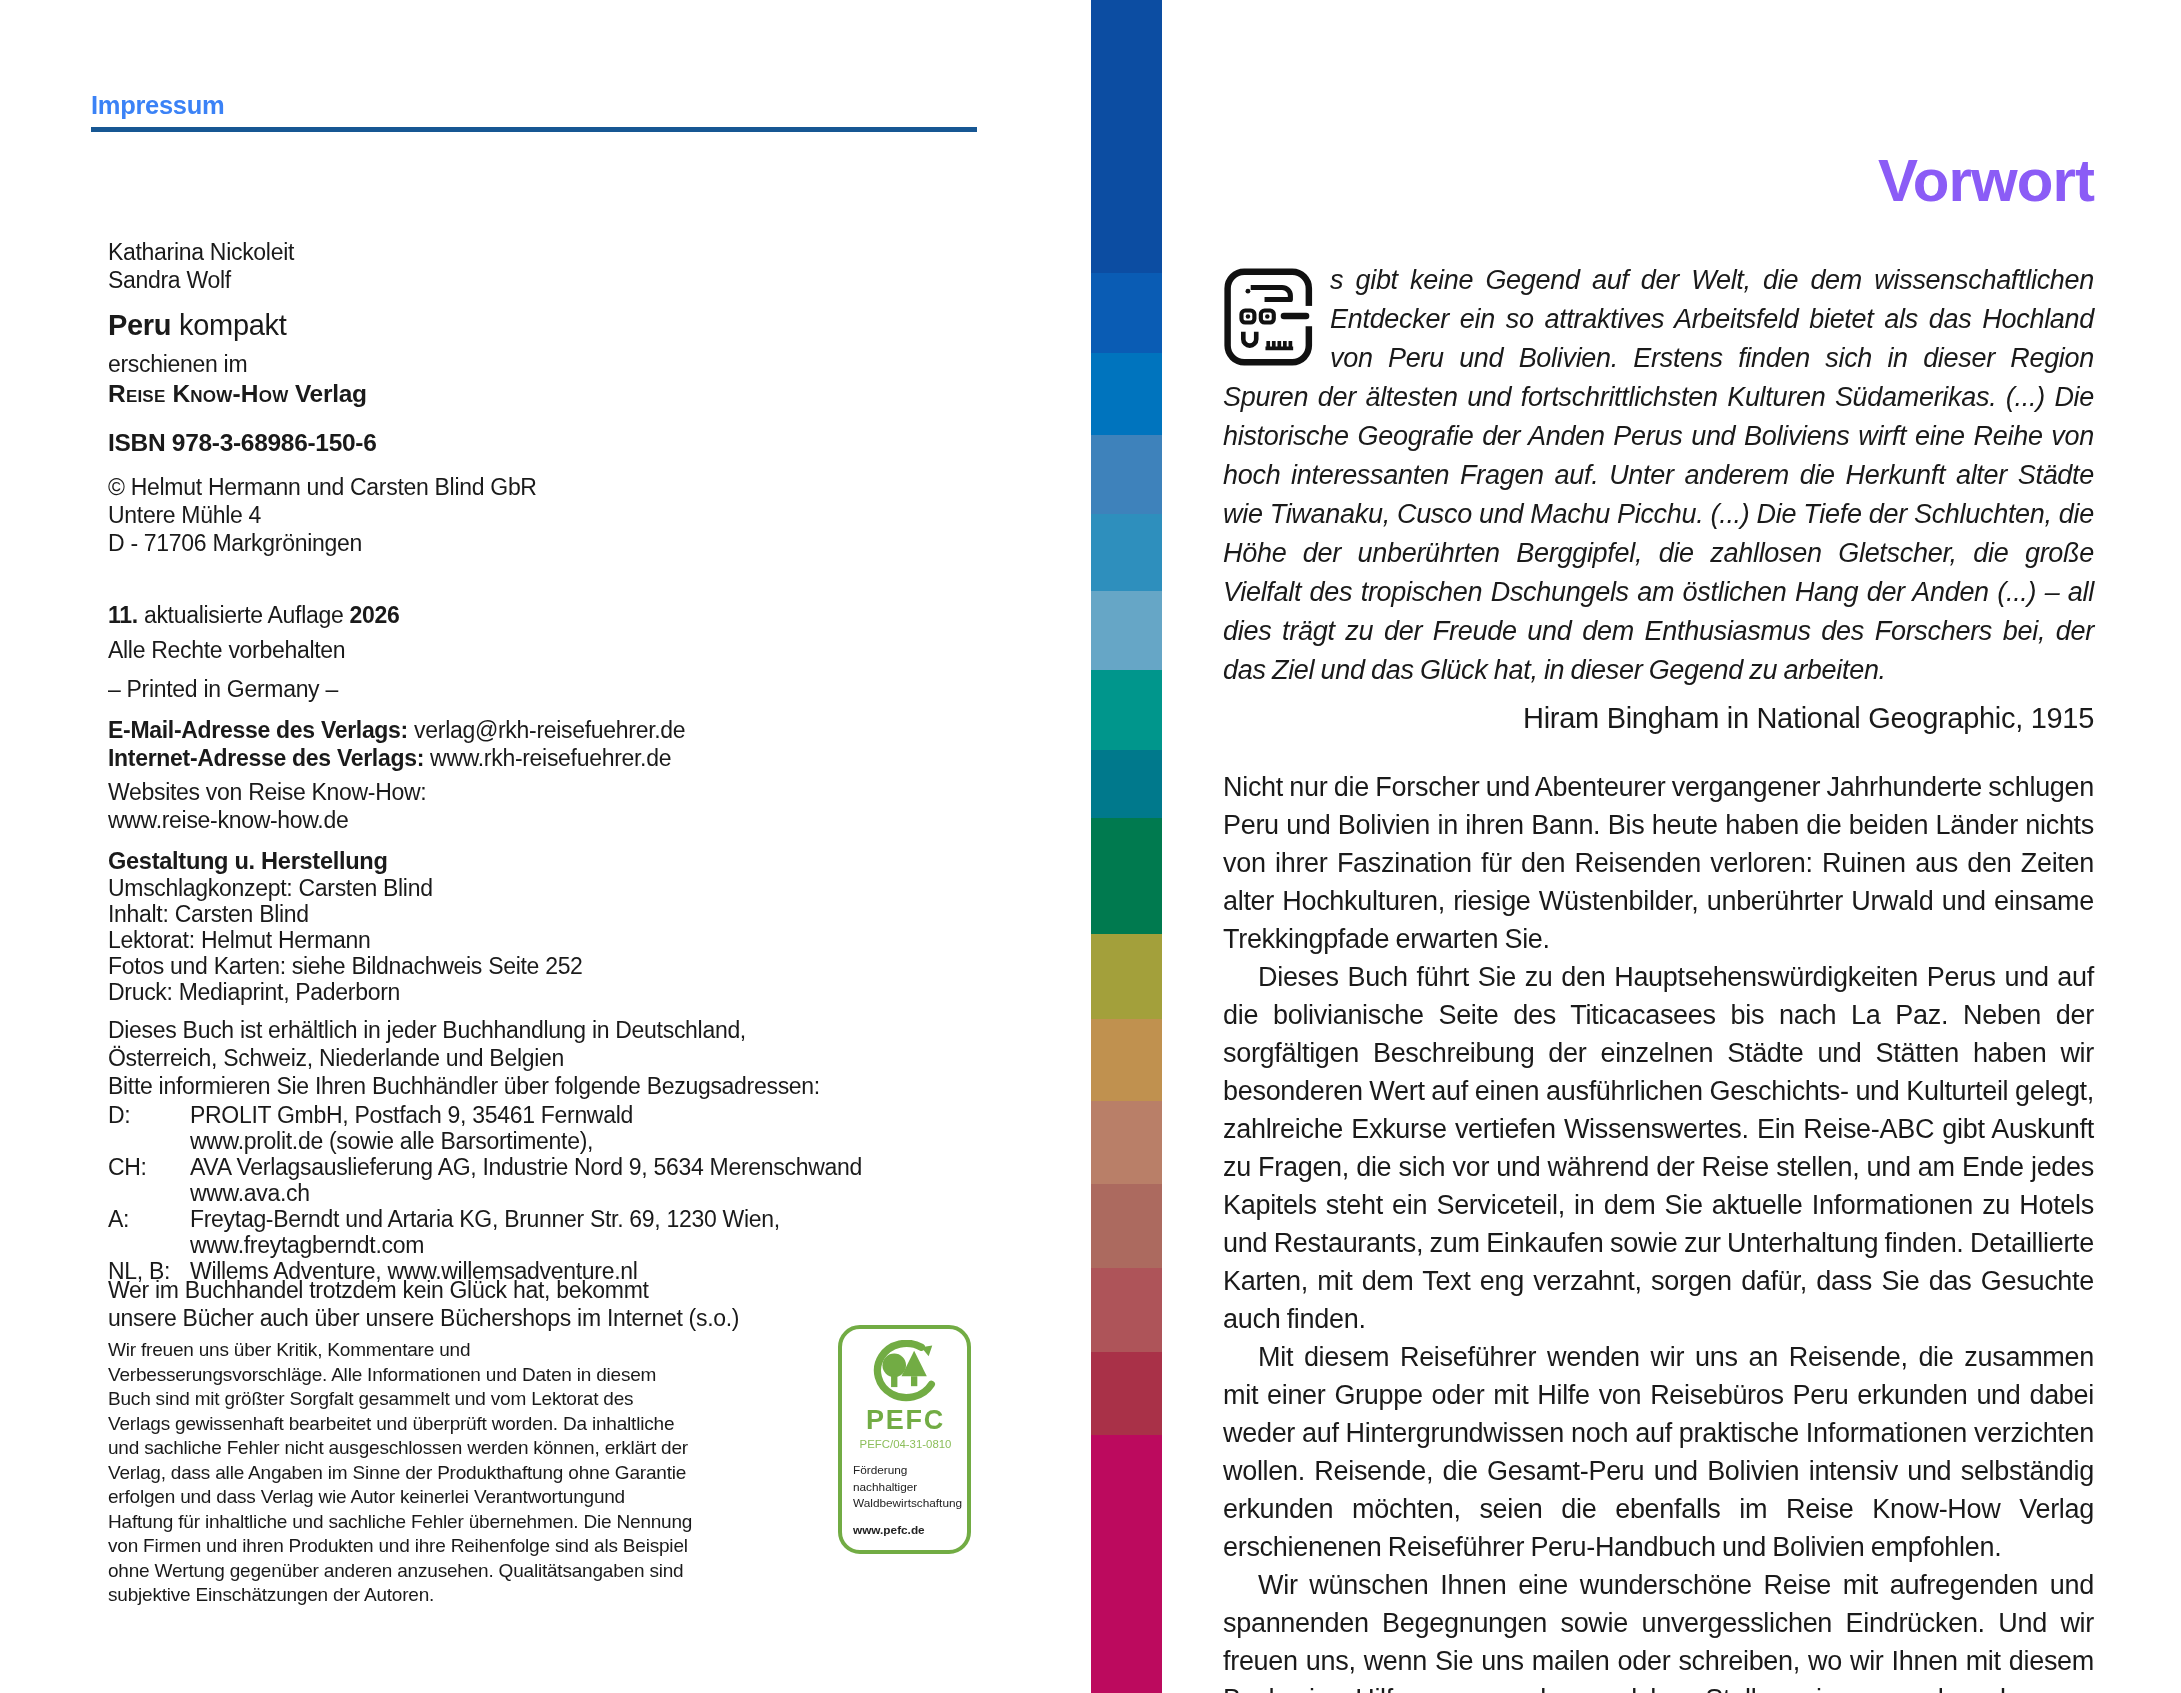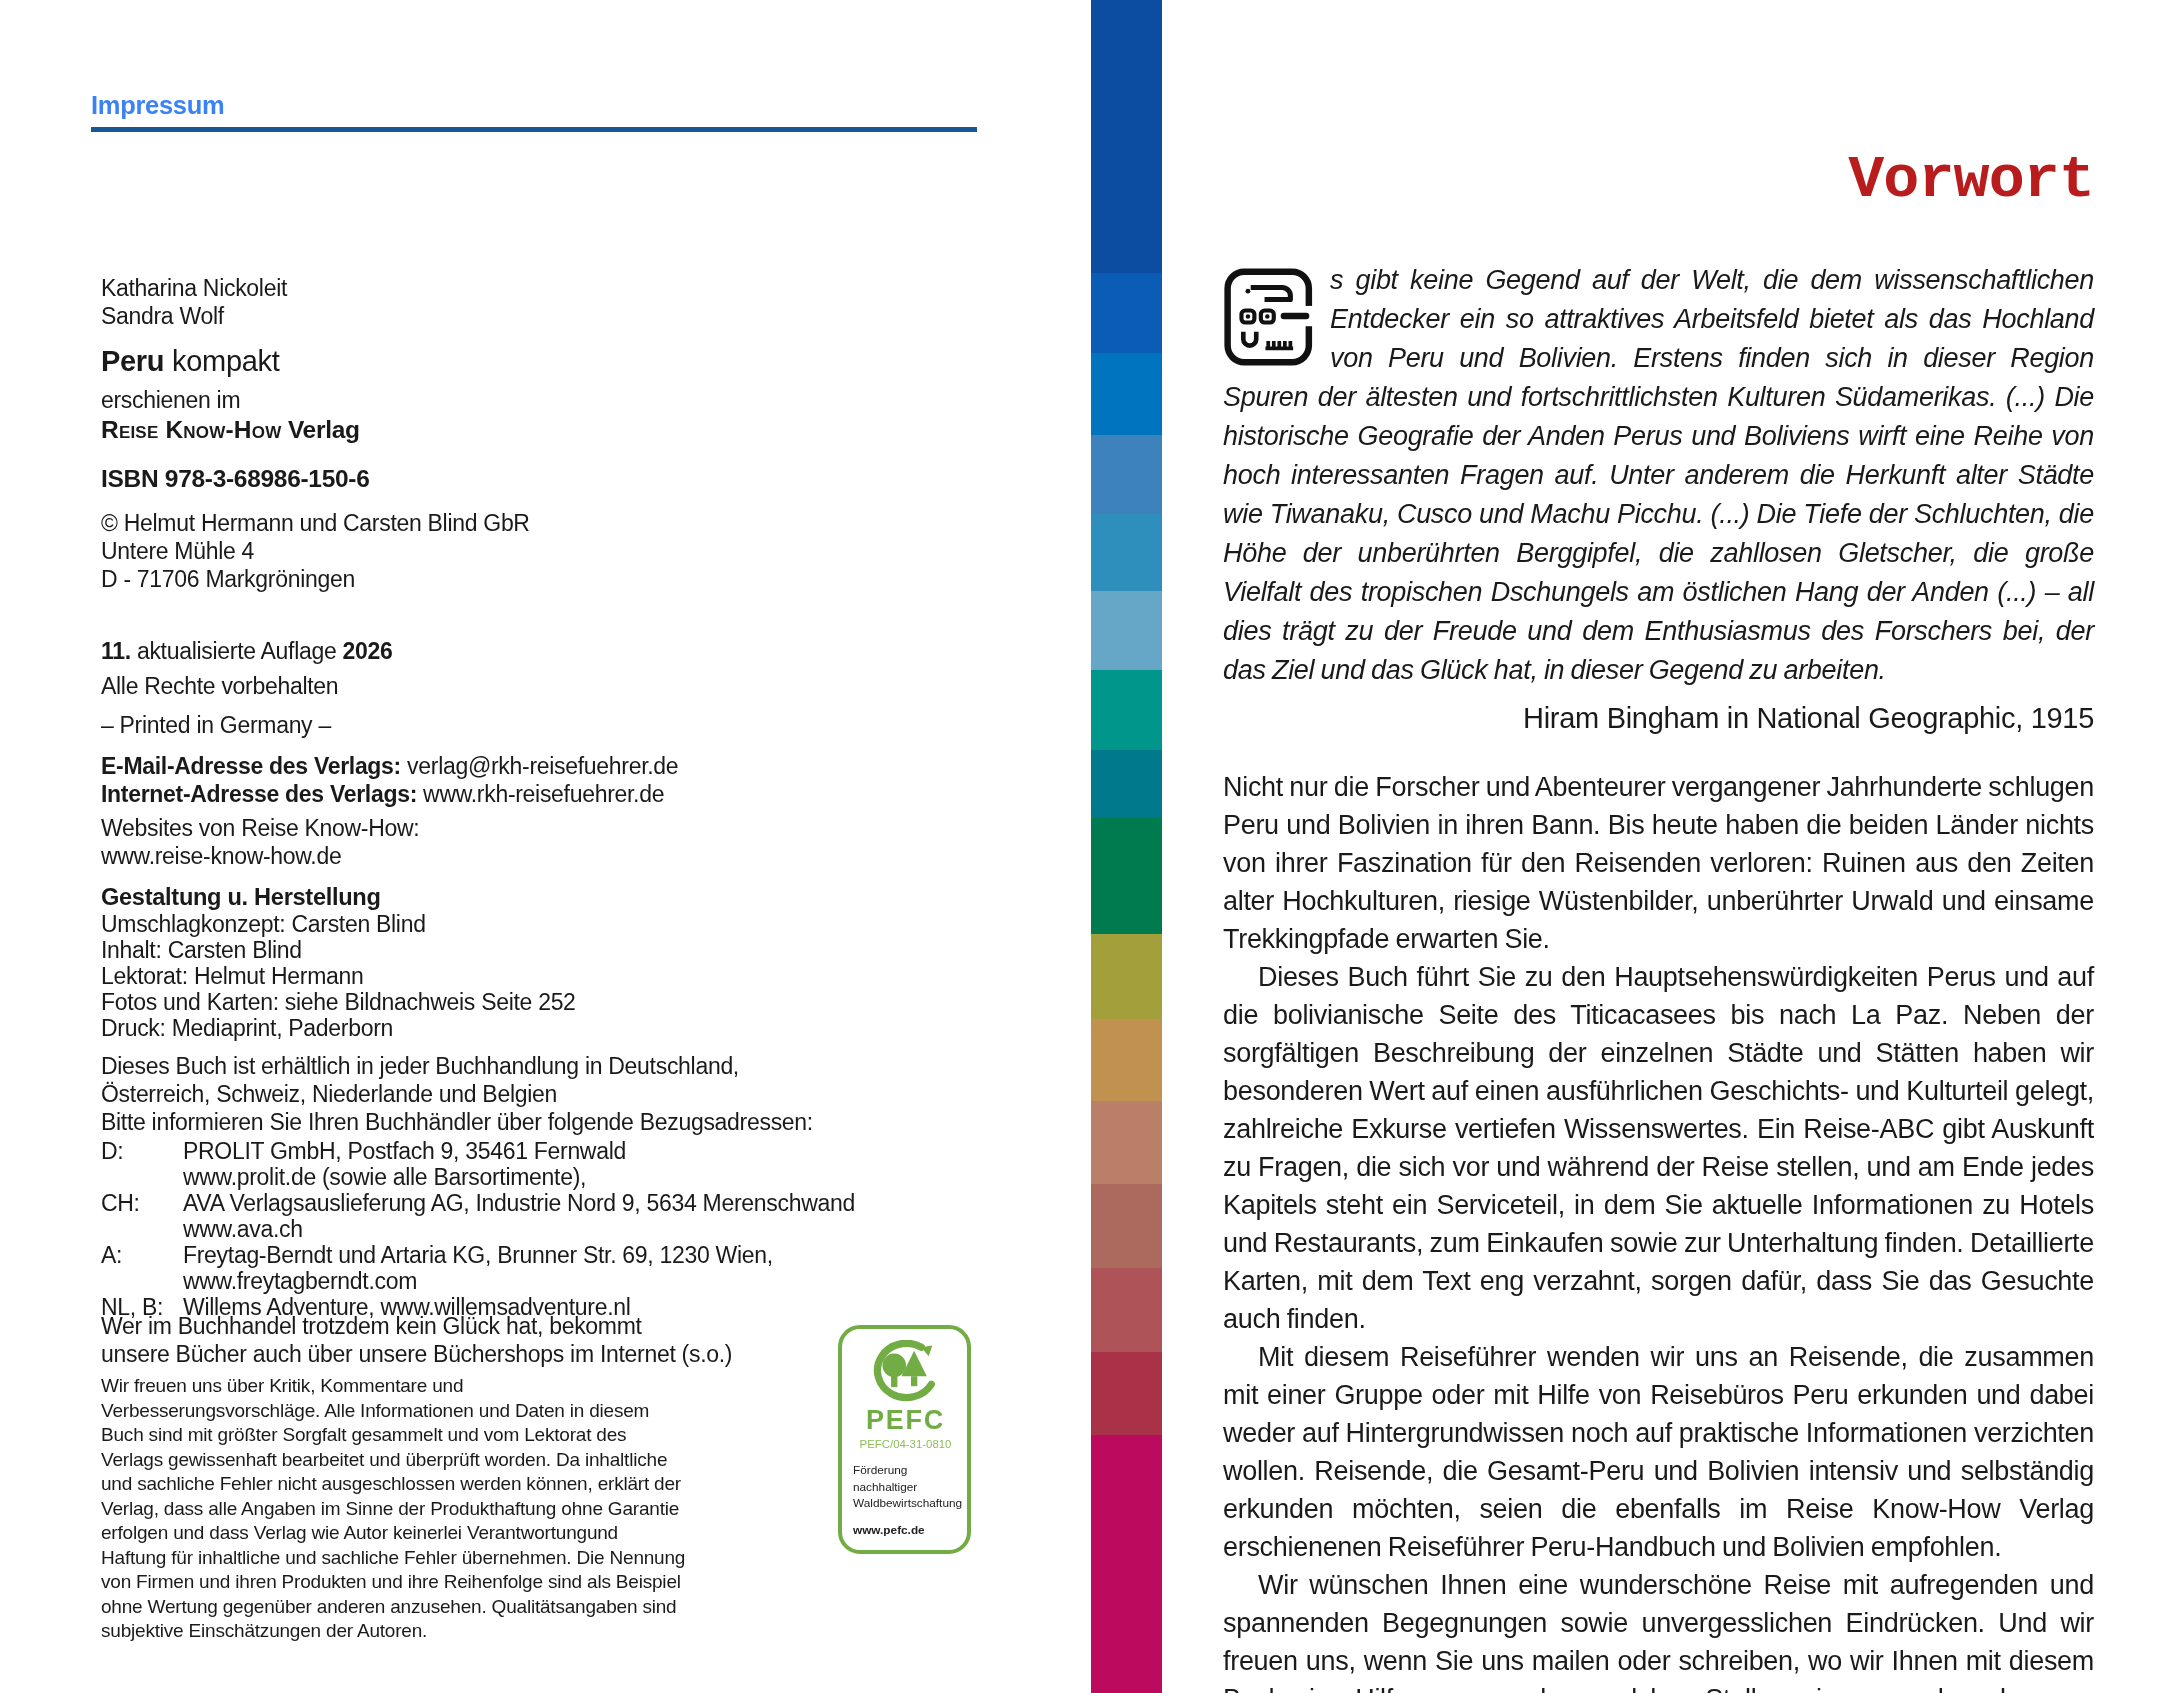--- a/index.html
+++ b/index.html
@@ -5,21 +5,21 @@
   html,body{margin:0;padding:0;background:#ffffff;}
   .page{
     position:relative;width:2182px;height:1694px;background:#ffffff;
     font-family:"Liberation Sans",sans-serif;color:#1a1a1a;overflow:hidden;
     letter-spacing:-0.3px;
   }
   
   .left-col{position:absolute;left:91px;top:91px;width:891px;}
   .imp-title{font-size:25.5px;font-weight:bold;color:#3b82f6;}
   .imp-rule{height:4.5px;width:886px;margin-top:7.3px;}
-  .blk{position:absolute;left:101px;margin-top:36px;}
+  .blk{position:absolute;left:108px;}
   .t25{font-size:23px;line-height:28px;}
   .t25 .b{font-weight:bold;text-align:right;}
   .booktitle{font-size:29px;}
   .booktitle .b{font-weight:bold;}
   .publisher{font-size:24.5px;font-weight:bold;}
   .sc{font-variant:small-caps;letter-spacing:0.2px;}
   .isbn{font-size:24.5px;font-weight:bold;}
   .prod-lines div{font-size:23px;line-height:26px;}
   .prod-head{font-size:23.6px;font-weight:bold;line-height:28px;}
   .avail div{font-size:23px;line-height:28px;}
@@ -186,21 +186,21 @@
       <div class="band" style="height: 85px; background: rgb(163, 160, 59);"></div>
       <div class="band" style="height: 82px; background: rgb(192, 145, 79);"></div>
       <div class="band" style="height: 83px; background: rgb(185, 127, 104);"></div>
       <div class="band" style="height: 84px; background: rgb(172, 106, 95);"></div>
       <div class="band" style="height: 84px; background: rgb(174, 84, 89);"></div>
       <div class="band" style="height: 83px; background: rgb(169, 49, 72);"></div>
       <div class="band" style="height: 259px; background: rgb(188, 10, 94);"></div>
     </div>
 
   <div class="right-col">
-    <div class="vorwort" id="vorwort-title" style="color: #b91c1c; font-family: Liberation Mono, monospace;">Vorwort</div>
+    <div class="vorwort" id="vorwort-title" style="color: #8b5cf6;">Vorwort</div>
 
     <div class="quote">
       <svg class="dropcap" viewBox="0 0 104 108">
         <rect x="5" y="5" width="88" height="98" rx="18" fill="none" stroke="#111" stroke-width="7"></rect>
         <rect x="66" y="42" width="38" height="22" fill="#fff"></rect>
         <path d="M66,53 h24" fill="none" stroke="#111" stroke-width="7" stroke-linecap="round"></path>
         <path d="M30,22 h34 a9,9 0 0 1 9,9 v4 h-28" fill="none" stroke="#111" stroke-width="5.5" stroke-linejoin="round"></path>
         <circle cx="27" cy="26" r="2.6" fill="#111"></circle>
         <g fill="none" stroke="#111" stroke-width="4.5">
           <rect x="20" y="47" width="14" height="13" rx="4"></rect>

